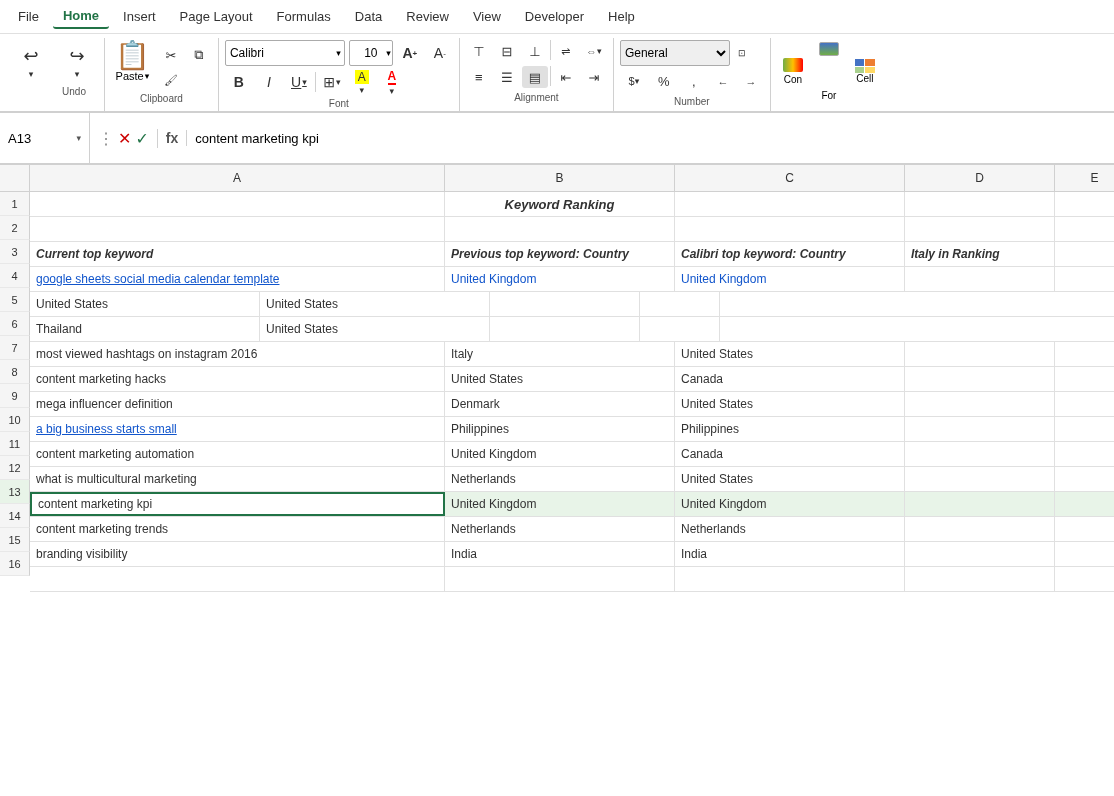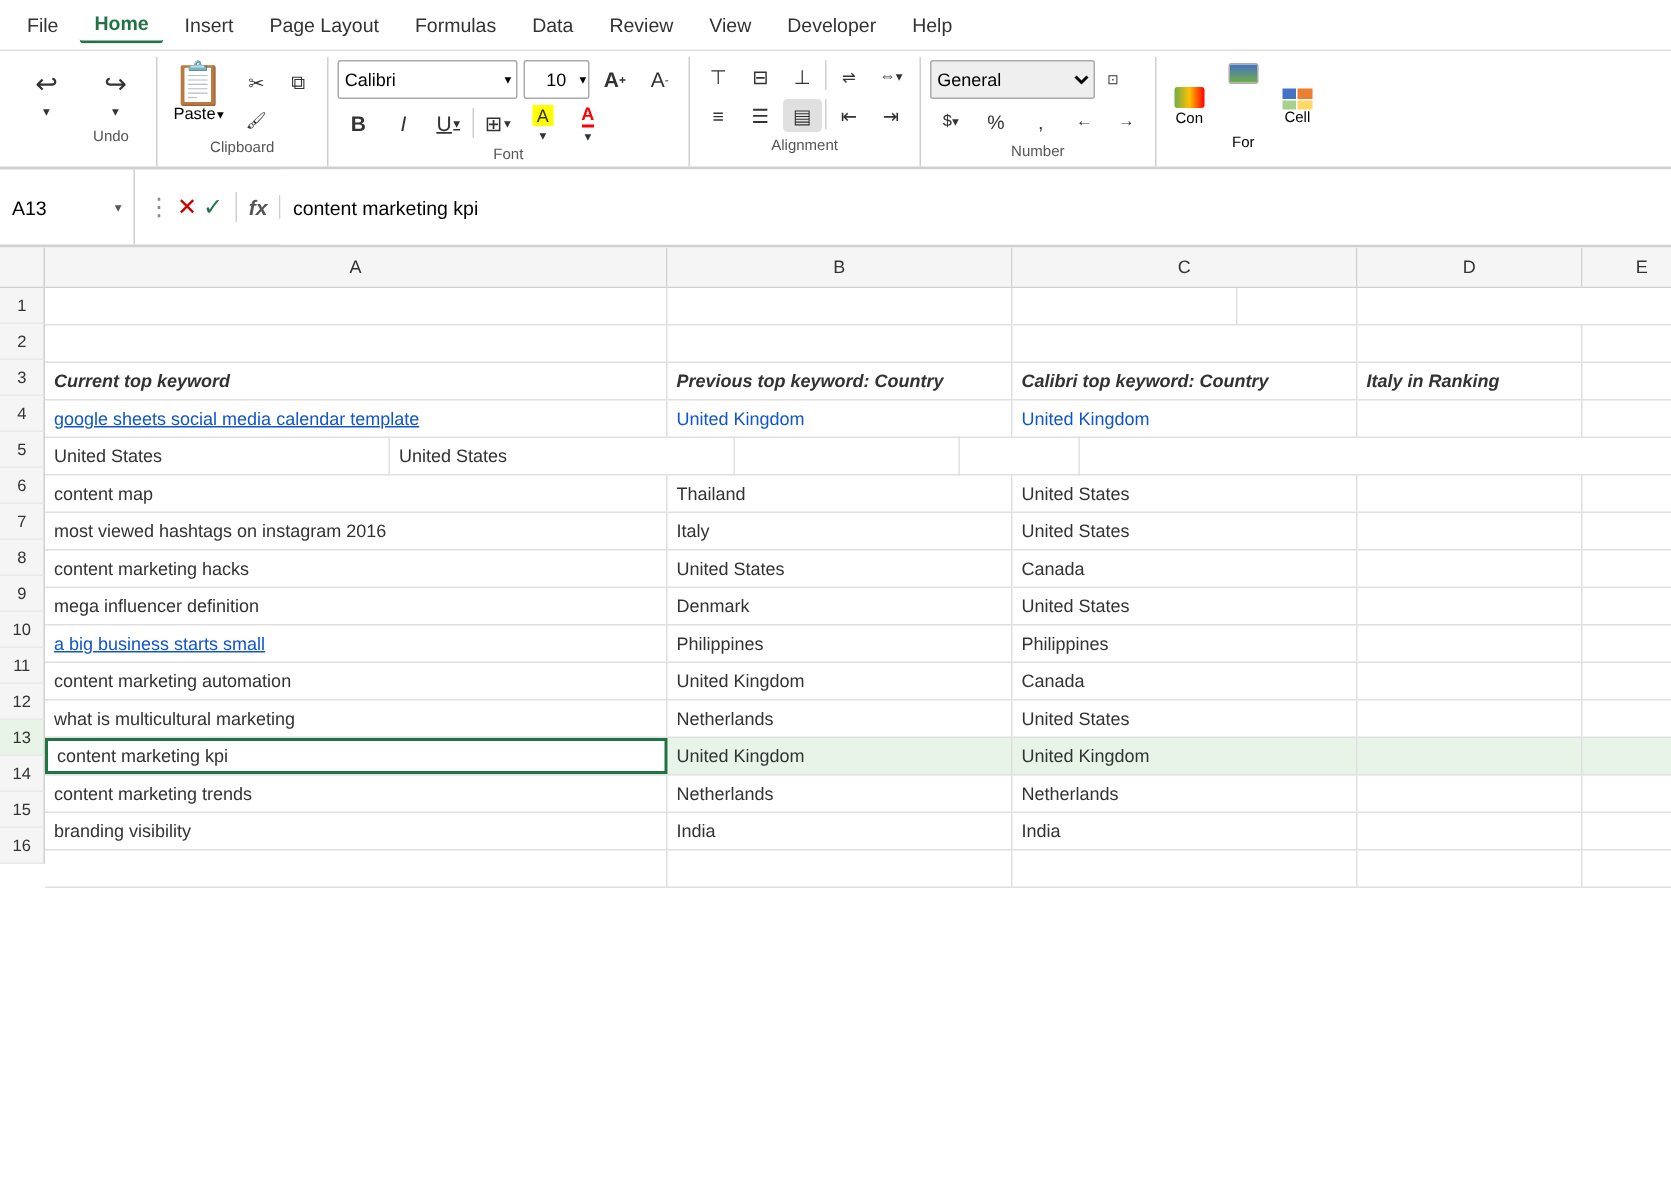--- a/index.html
+++ b/index.html
@@ -247,21 +247,21 @@
   <div class="cell-ref-box">
     <span class="cell-ref-text">A13</span>
     <span style="font-size:9px; color:#555;">▾</span>
   </div>
   <div style="display:flex; align-items:center; gap:4px; padding: 0 8px; border-right:1px solid #d0d0d0;">
     <span style="font-size:16px; color:#888; cursor:pointer;">⋮</span>
     <span style="font-size:16px; color:#c00; cursor:pointer;">✕</span>
     <span style="font-size:16px; color:#217346; cursor:pointer;">✓</span>
   </div>
   <div style="display:flex; align-items:center; padding: 0 8px; border-right:1px solid #d0d0d0;">
-    <span style="font-style:italic; font-weight:bold; font-size:14px; color:#555;">fx</span>
+    <span style="font-weight:bold; font-size:14px; color:#555;">fx</span>
   </div>
   <input type="text" class="formula-input" value="content marketing kpi" style="">
 </div>
 
 <div style="display:flex; flex-direction:column; overflow:hidden; height: calc(796px - 86px - 36px - 26px);">
 
   <div style="display:flex; background:#f5f5f5; border-bottom:1px solid #d0d0d0;">
     <div style="width:30px; min-width:30px; height:26px; border-right:1px solid #d0d0d0; background:#f5f5f5;"></div>
     <div class="col-header col-a">A</div>
     <div class="col-header col-b">B</div>
@@ -288,20 +288,21 @@
       <div class="row-header row-selected">13</div>
       <div class="row-header">14</div>
       <div class="row-header">15</div>
       <div class="row-header">16</div>
     </div>
 
     <div style="flex:1;">
 
       <div class="grid-row">
         <div class="cell col-a"></div>
+        <div class="cell col-b title-cell">Keyword Ranking</div>
         <div class="cell col-c"></div>
         <div class="cell col-d"></div>
         <div class="cell col-e"></div>
       </div>
 
       <div class="grid-row">
         <div class="cell col-a"></div>
         <div class="cell col-b"></div>
         <div class="cell col-c"></div>
         <div class="cell col-d"></div>
@@ -325,21 +326,20 @@
       </div>
 
       <div class="grid-row">
         <div class="cell col-b">United States</div>
         <div class="cell col-c">United States</div>
         <div class="cell col-d"></div>
         <div class="cell col-e"></div>
       </div>
 
       <div class="grid-row">
-        <div class="cell col-a">content map</div>
         <div class="cell col-b">Thailand</div>
         <div class="cell col-c">United States</div>
         <div class="cell col-d"></div>
         <div class="cell col-e"></div>
       </div>
 
       <div class="grid-row">
         <div class="cell col-a">most viewed hashtags on instagram 2016</div>
         <div class="cell col-b">Italy</div>
         <div class="cell col-c">United States</div>

